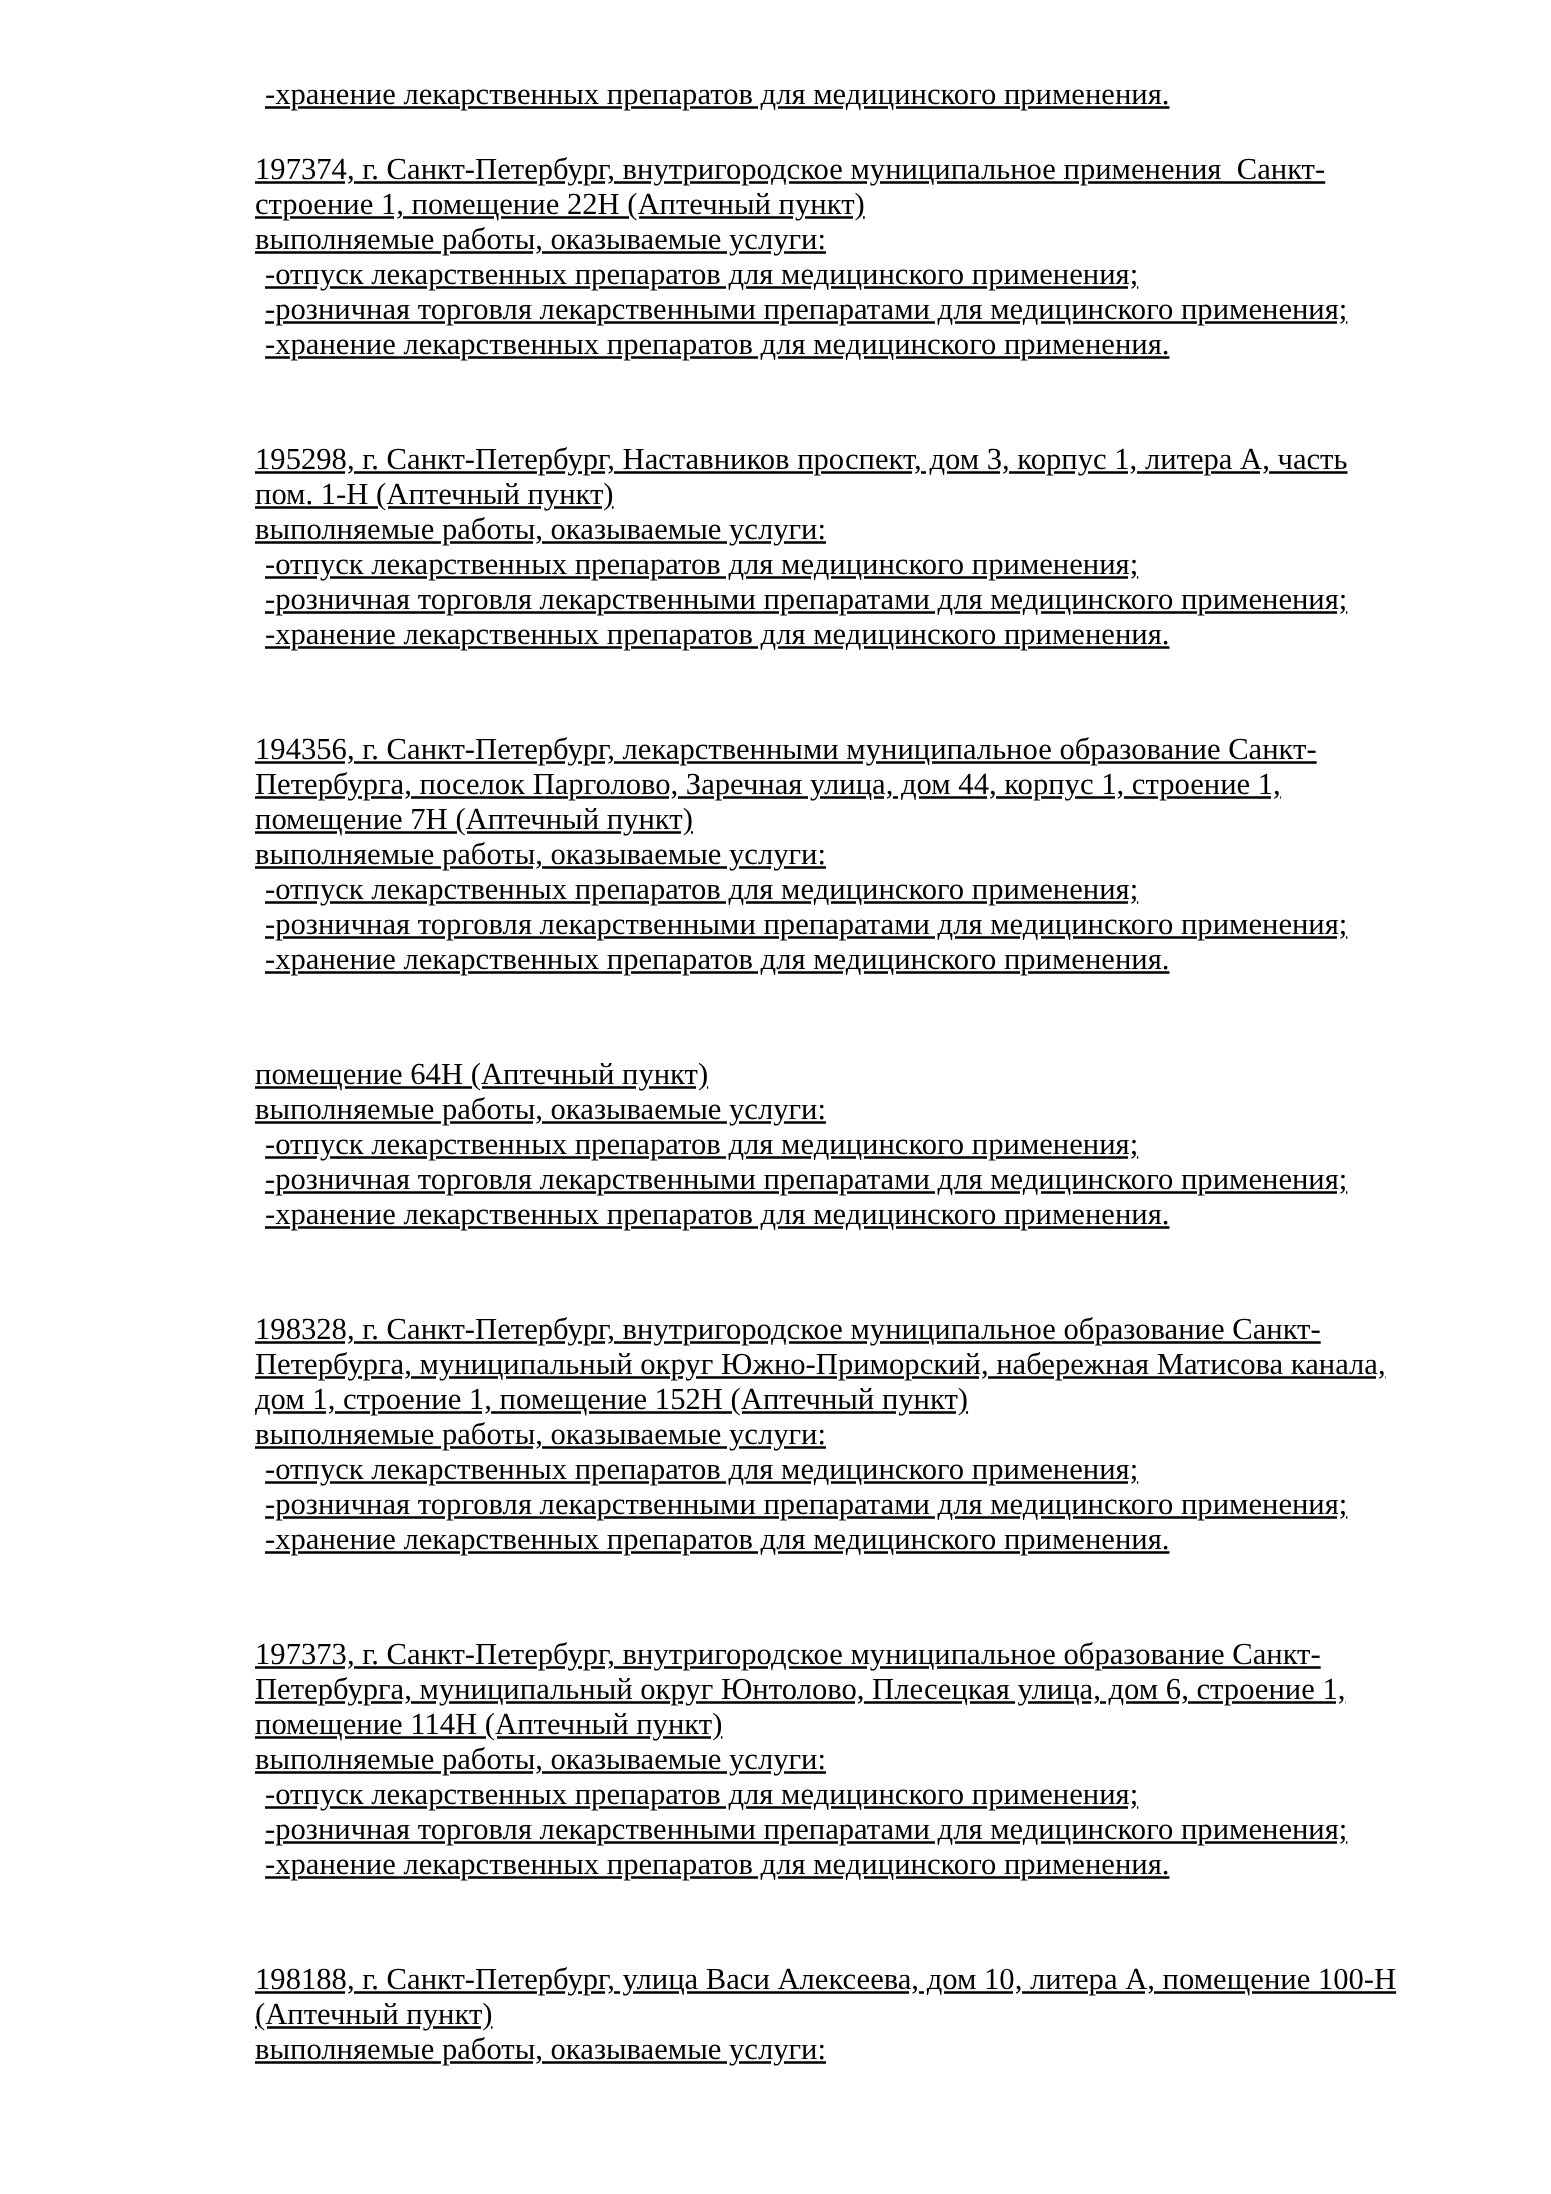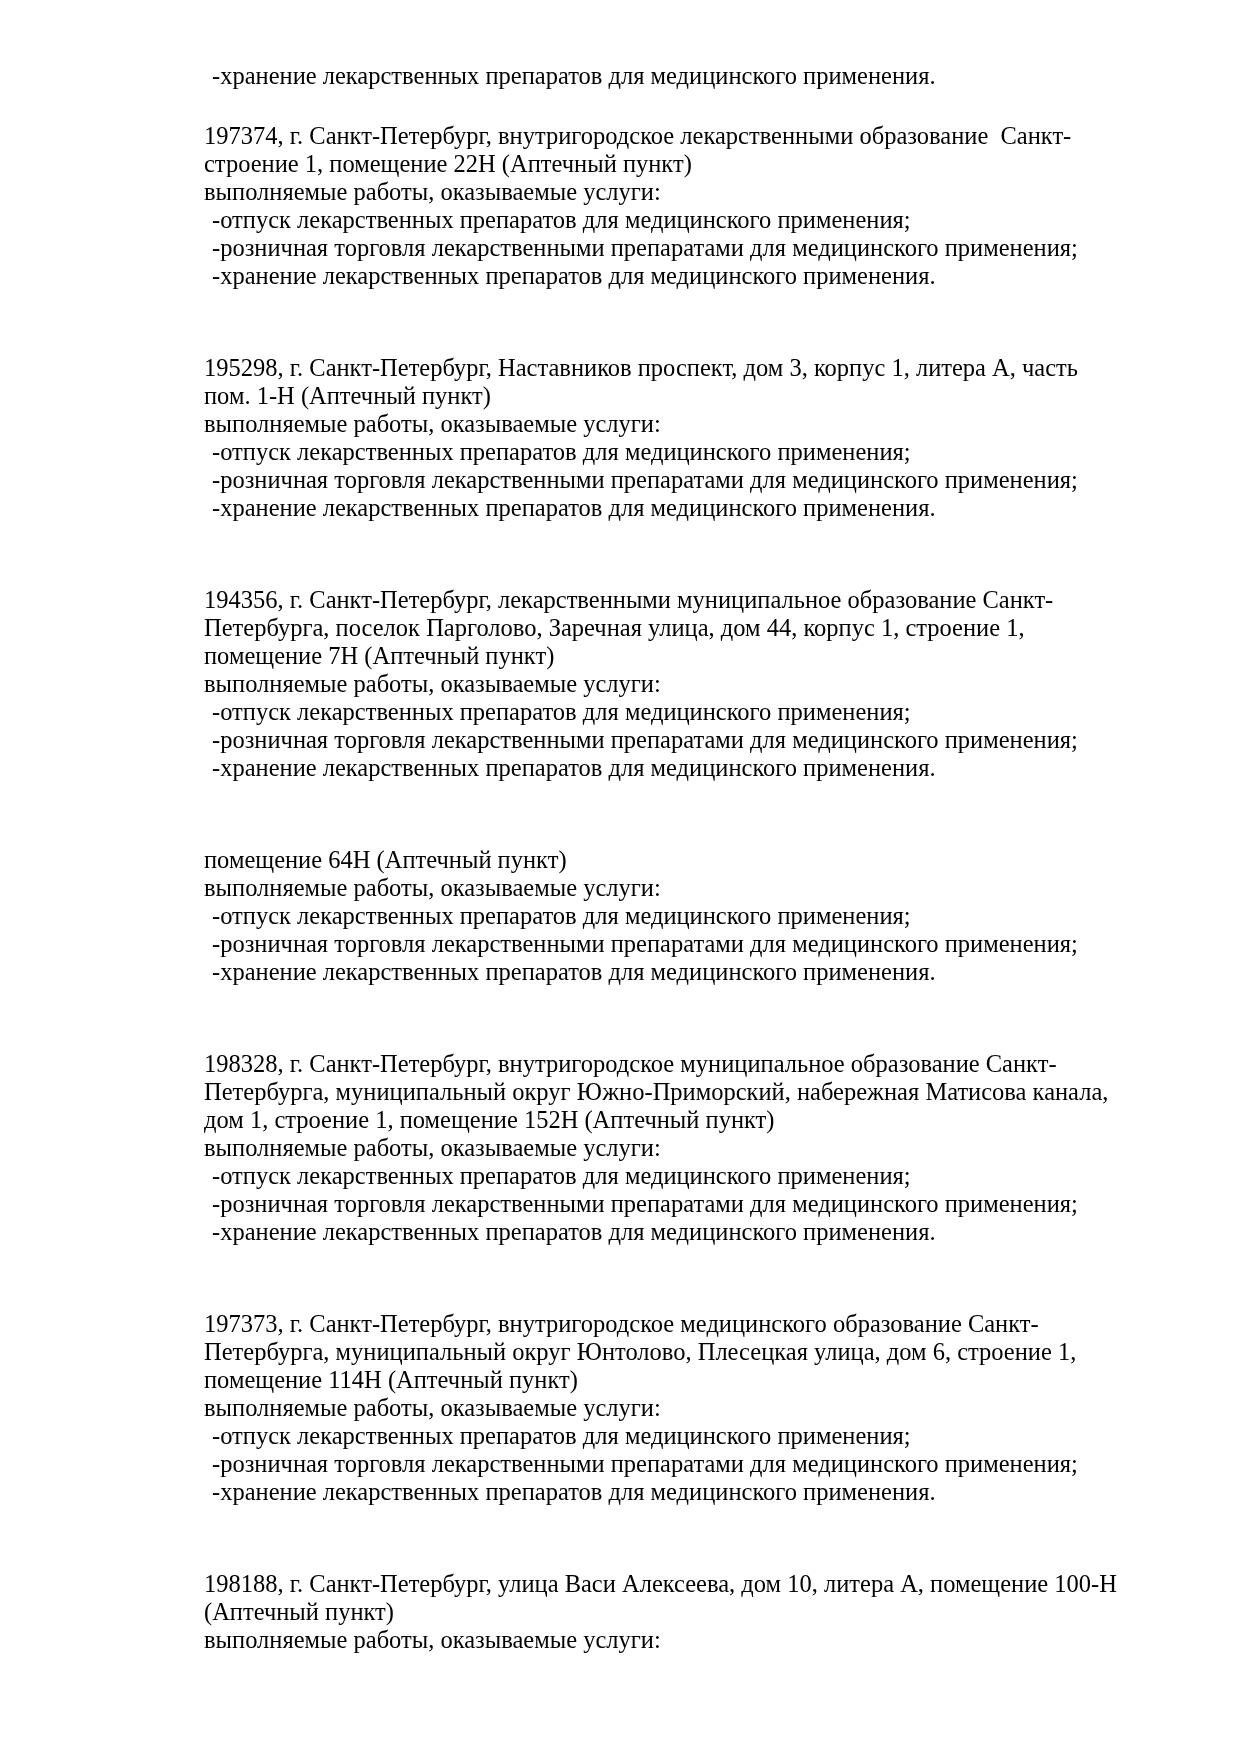--- a/index.html
+++ b/index.html
@@ -14,20 +14,21 @@
     font-family: "Liberation Serif", "DejaVu Serif", serif;
     font-size: 24.5px;
     line-height: 28px;
     overflow: hidden;
   }
   .page {
     box-sizing: border-box;
     width: 1199px;
     height: 1755px;
     padding: 62px 40px 0 204px;
+    text-decoration: underline;
   }
   .line {
     white-space: pre;
     margin: 0;
   }
   .continuation-line,
   .service-line {
     padding-left: 8px;
   }
   .entry {
@@ -42,21 +43,21 @@
   }
 </style>
 </head>
 <body>
 
 <div class="page">
   <div class="line continuation-line">-хранение лекарственных препаратов для медицинского применения.</div>
   <div id="entries">
   <section class="entry">
     <div class="address">
-          <div class="line address-line">197374, г. Санкт-Петербург, внутригородское лекарственными образование  Санкт-</div>
+          <div class="line address-line">197374, г. Санкт-Петербург, внутригородское муниципальное применения  Санкт-</div>
           <div class="line address-line">строение 1, помещение 22Н (Аптечный пункт)</div>
         </div>
     <div class="line works-label">выполняемые работы, оказываемые услуги:</div>
     <div class="services">
           <div class="line service-line">-отпуск лекарственных препаратов для медицинского применения;</div>
           <div class="line service-line">-розничная торговля лекарственными препаратами для медицинского применения;</div>
           <div class="line service-line">-хранение лекарственных препаратов для медицинского применения.</div>
         </div>
   </section>
 
@@ -108,21 +109,21 @@
     <div class="line works-label">выполняемые работы, оказываемые услуги:</div>
     <div class="services">
           <div class="line service-line">-отпуск лекарственных препаратов для медицинского применения;</div>
           <div class="line service-line">-розничная торговля лекарственными препаратами для медицинского применения;</div>
           <div class="line service-line">-хранение лекарственных препаратов для медицинского применения.</div>
         </div>
   </section>
 
   <section class="entry">
     <div class="address">
-          <div class="line address-line">197373, г. Санкт-Петербург, внутригородское медицинского образование Санкт-</div>
+          <div class="line address-line">197373, г. Санкт-Петербург, внутригородское муниципальное образование Санкт-</div>
           <div class="line address-line">Петербурга, муниципальный округ Юнтолово, Плесецкая улица, дом 6, строение 1,</div>
           <div class="line address-line">помещение 114Н (Аптечный пункт)</div>
         </div>
     <div class="line works-label">выполняемые работы, оказываемые услуги:</div>
     <div class="services">
           <div class="line service-line">-отпуск лекарственных препаратов для медицинского применения;</div>
           <div class="line service-line">-розничная торговля лекарственными препаратами для медицинского применения;</div>
           <div class="line service-line">-хранение лекарственных препаратов для медицинского применения.</div>
         </div>
   </section>

